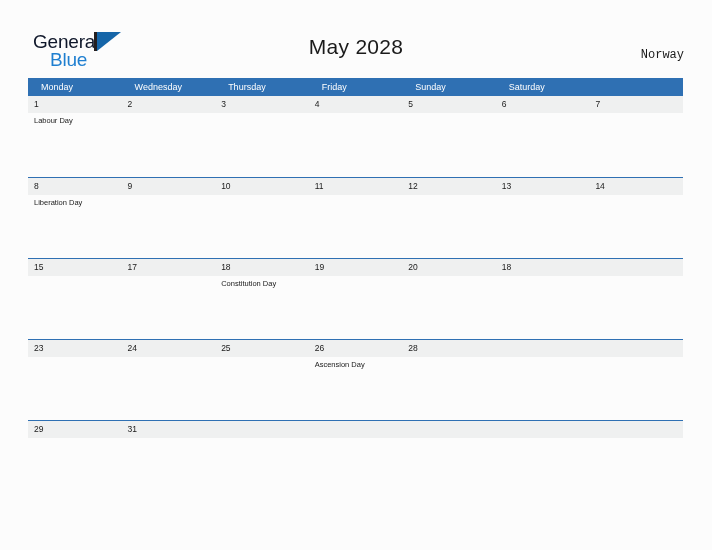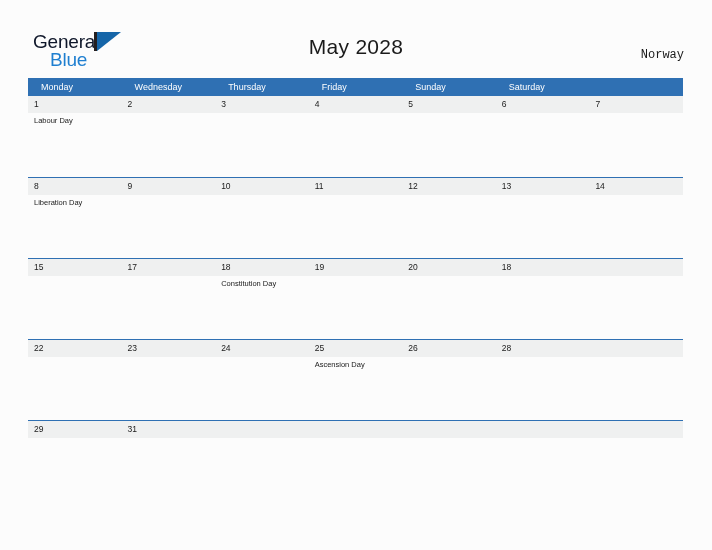--- a/index.html
+++ b/index.html
@@ -298,21 +298,20 @@
           <div class="event-label"></div>
         </div>
       <div class="event-cell">
           <div class="event-label"></div>
         </div>
     </div>
   </div>
 
   <div class="week-row">
     <div class="daynum-band">
-      <div class="daynum-cell">22</div>
       <div class="daynum-cell">23</div>
       <div class="daynum-cell">24</div>
       <div class="daynum-cell">25</div>
       <div class="daynum-cell">26</div>
       <div class="daynum-cell">28</div>
     </div>
     <div class="events-band">
       <div class="event-cell">
           <div class="event-label"></div>
         </div>

